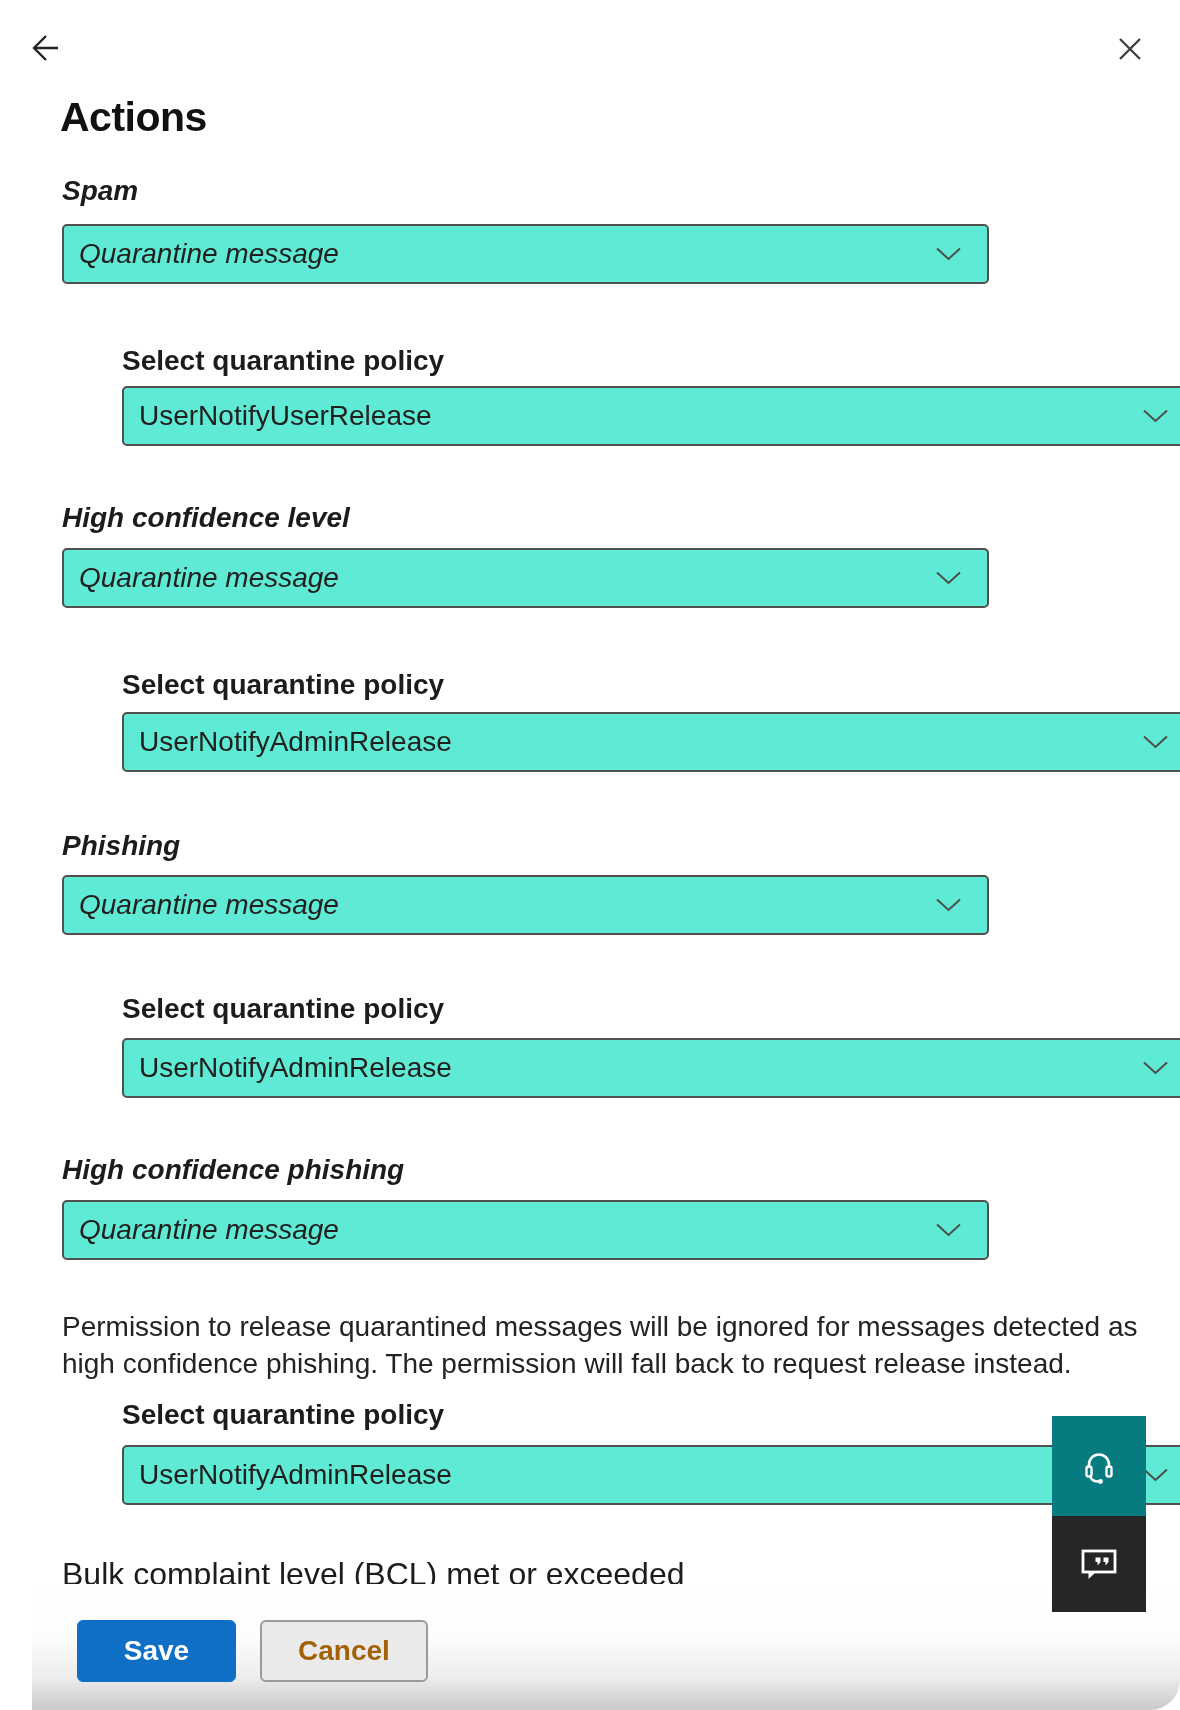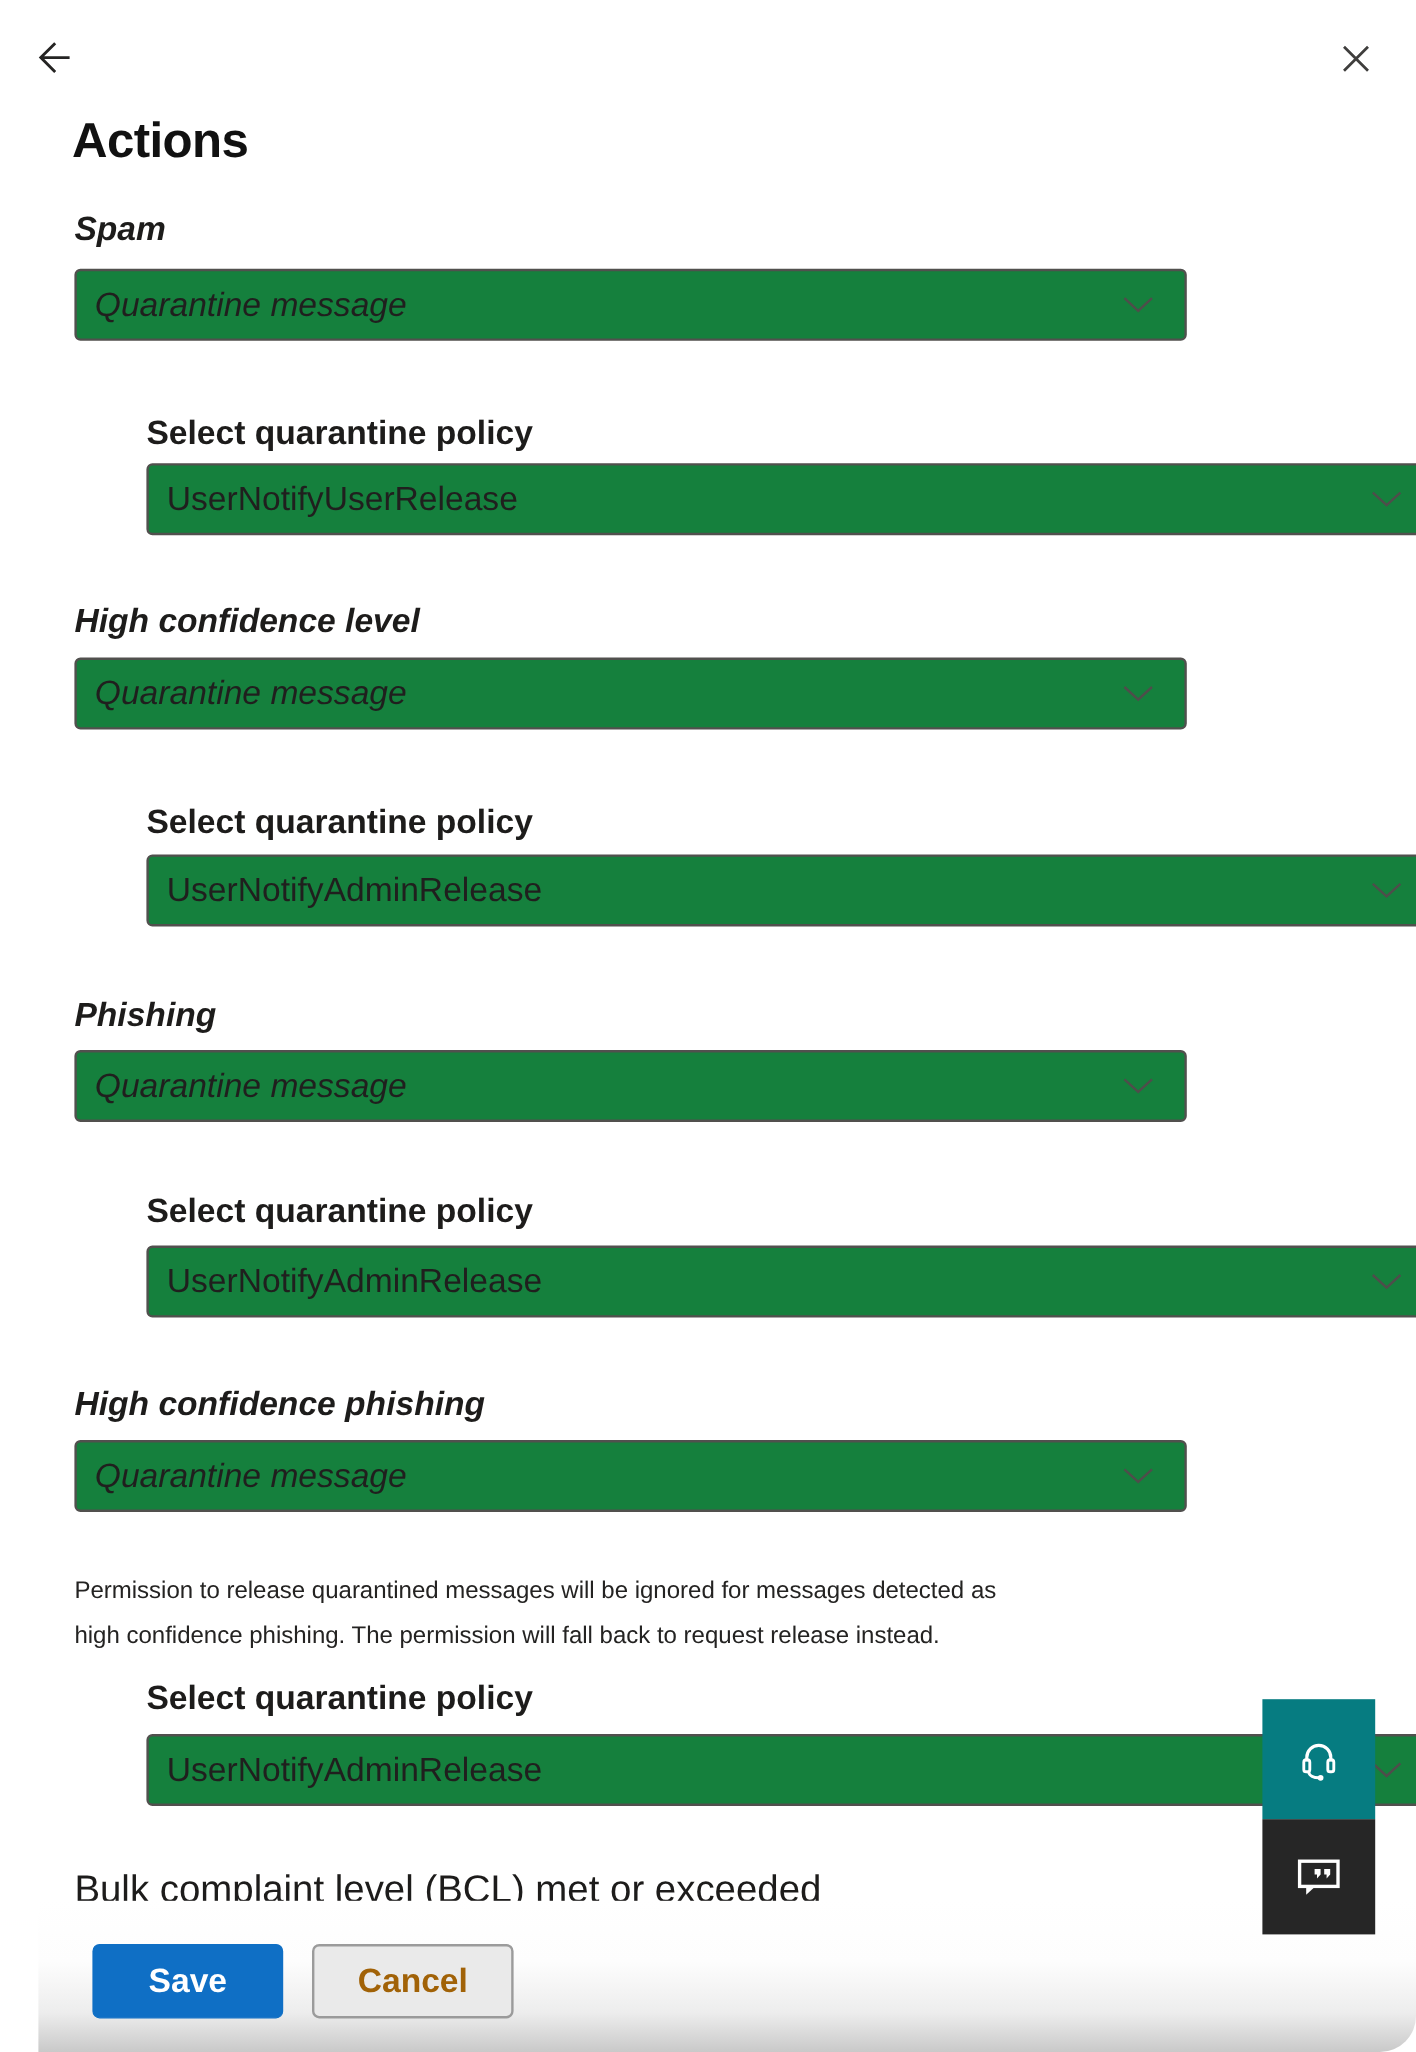--- a/index.html
+++ b/index.html
@@ -43,21 +43,21 @@
     line-height: 34px;
     color: #1d1c1b;
     white-space: nowrap;
   }
   .lvl0 { left: 62px; font-style: italic; }
   .lvl1 { left: 122px; text-align: right; }
 
   .dd {
     position: absolute;
     height: 60px;
-    background: #15803d;
+    background: #5eead4;
     border: 2px solid #51504e;
     border-radius: 5px;
     display: flex;
     align-items: center;
     padding: 0 60px 0 15px;
     cursor: pointer;
   }
   .dd.lvl0 { width: 927px; }
   .dd.lvl1 { width: 1074px; }
   .dd .val {
@@ -71,21 +71,21 @@
     position: absolute;
     right: 25px;
     top: 50%;
     transform: translateY(-50%);
   }
 
   .note {
     position: absolute;
     left: 62px;
     top: 1308px;
-    font-size: 20px;
+    font-size: 28px;
     font-weight: 400;
     line-height: 37px;
     color: #242322;
   }
   .note span { display: block; white-space: nowrap; }
 
   .clipped-label {
     position: absolute;
     left: 62px;
     top: 1556px;

